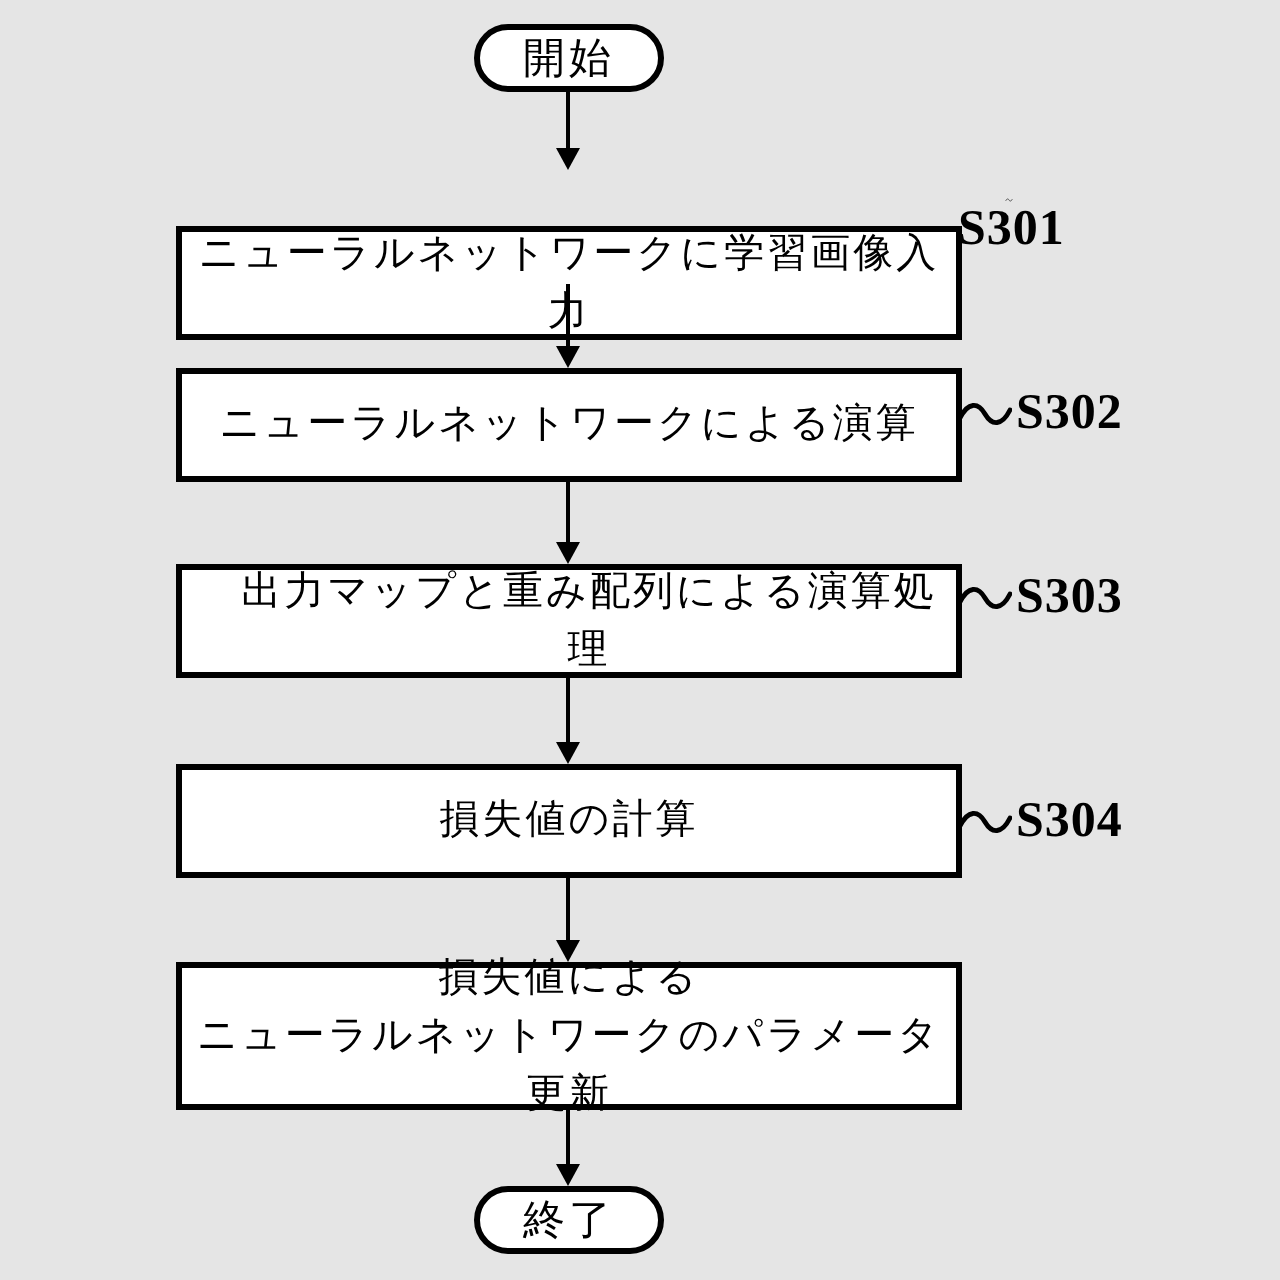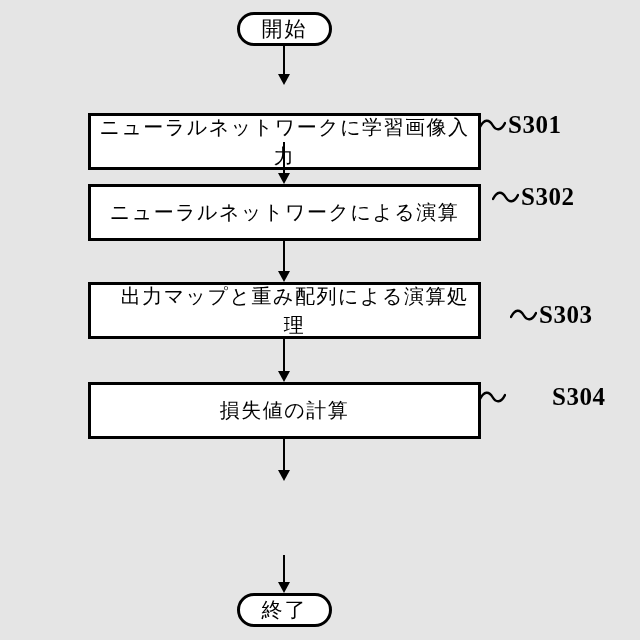--- a/index.html
+++ b/index.html
@@ -101,77 +101,81 @@
   </div>
 
   <div class="arrow" style="top:45px;height:40px;">
     <div class="shaft"></div>
     <div class="head"></div>
   </div>
 
   <div class="pbox" style="top:85px;height:57px;margin-top:28px;">
     <span>ニューラルネットワークに学習画像入力</span>
   </div>
-  <div class="stepref" style="top:110px;">
+  <div class="stepref" style="top:99px;flex-direction:column;">
     <svg class="squiggle" width="27" height="16" viewBox="0 0 27 16">
       <path d="M1 10 C 5 2, 10 2, 13.5 8 C 17 14, 22 14, 26 6" fill="none" stroke="#000000" stroke-width="2.4" stroke-linecap="round"></path>
     </svg>
     <span class="ref-text">S301</span>
   </div>
 
   <div class="arrow" style="top:142px;height:42px;">
     <div class="shaft"></div>
     <div class="head"></div>
   </div>
 
   <div class="pbox" style="top:184px;height:57px;">
     <span>ニューラルネットワークによる演算</span>
   </div>
-  <div class="stepref" style="top:182px;padding-left:13px;">
+  <div class="stepref" style="top:192px;">
     <svg class="squiggle" width="27" height="16" viewBox="0 0 27 16">
       <path d="M1 10 C 5 2, 10 2, 13.5 8 C 17 14, 22 14, 26 6" fill="none" stroke="#000000" stroke-width="2.4" stroke-linecap="round"></path>
     </svg>
     <span class="ref-text">S302</span>
   </div>
 
   <div class="arrow" style="top:241px;height:41px;">
     <div class="shaft"></div>
     <div class="head"></div>
   </div>
 
   <div class="pbox" style="top:282px;height:57px;padding-left:20px;">
     <span>出力マップと重み配列による演算処理</span>
   </div>
-  <div class="stepref" style="top:300px;padding-left:31px;">
+  <div class="stepref" style="top:284px;">
     <svg class="squiggle" width="27" height="16" viewBox="0 0 27 16">
       <path d="M1 10 C 5 2, 10 2, 13.5 8 C 17 14, 22 14, 26 6" fill="none" stroke="#000000" stroke-width="2.4" stroke-linecap="round"></path>
     </svg>
     <span class="ref-text">S303</span>
   </div>
 
   <div class="arrow" style="top:339px;height:43px;">
     <div class="shaft"></div>
     <div class="head"></div>
   </div>
 
   <div class="pbox" style="top:382px;height:57px;">
     <span>損失値の計算</span>
   </div>
-  <div class="stepref" style="top:382px;gap:44px;">
+  <div class="stepref" style="top:396px;">
     <svg class="squiggle" width="27" height="16" viewBox="0 0 27 16">
       <path d="M1 10 C 5 2, 10 2, 13.5 8 C 17 14, 22 14, 26 6" fill="none" stroke="#000000" stroke-width="2.4" stroke-linecap="round"></path>
     </svg>
     <span class="ref-text">S304</span>
   </div>
 
   <div class="arrow" style="top:439px;height:42px;">
     <div class="shaft"></div>
     <div class="head"></div>
   </div>
 
+  <div class="pbox" style="top:481px;height:74px;">
+    <span>損失値による
+ニューラルネットワークのパラメータ更新</span>
+  </div>
 
   <div class="arrow" style="top:555px;height:38px;">
     <div class="shaft"></div>
     <div class="head"></div>
   </div>
 
   <div class="terminal end">
     <span>終了</span>
   </div>
 

